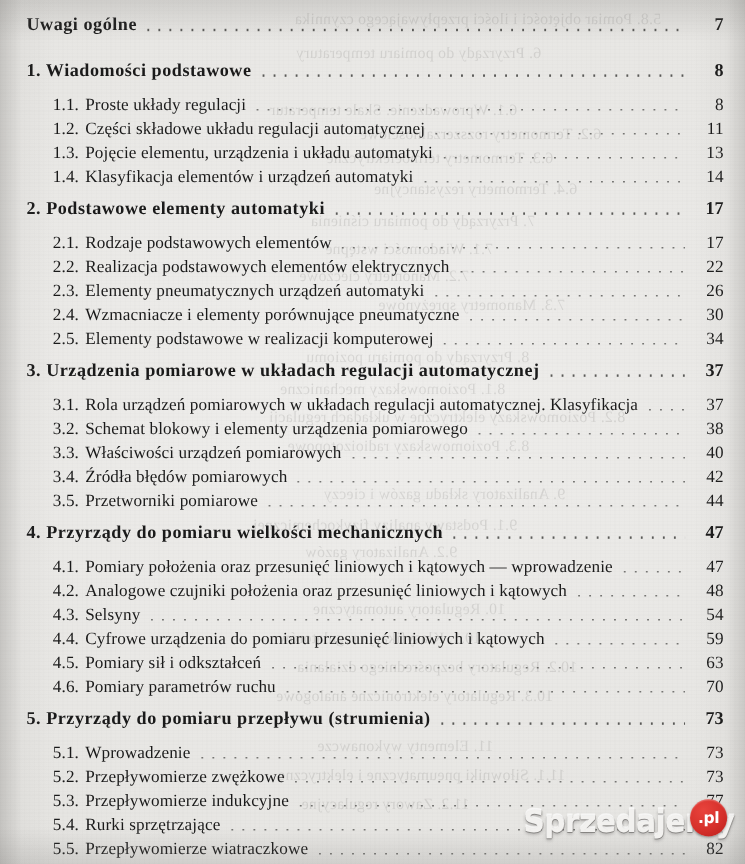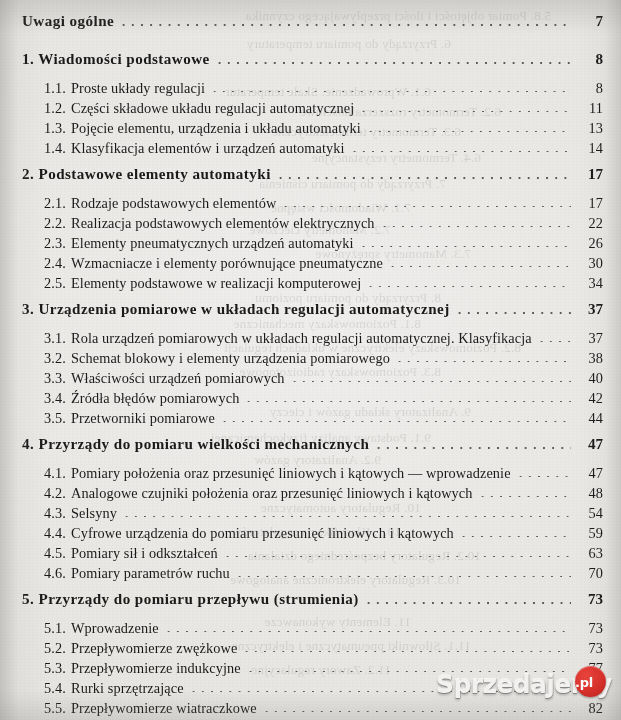--- a/index.html
+++ b/index.html
@@ -175,21 +175,21 @@
     height: 31px;
     border-radius: 50%;
     background: radial-gradient(circle at 36% 30%, #e8433c 0%, #d6302b 55%, #b81f1c 100%);
     box-shadow: 0 1px 2px rgba(0,0,0,.35), inset 0 1px 1px rgba(255,255,255,.25);
   }
   #watermark .wm-badge span {
     position: absolute;
     left: 0; right: 0;
     top: 50%;
     transform: translateY(-50%);
-    text-align: left;
+    text-align: center;
     font-family: "DejaVu Sans", "Liberation Sans", sans-serif;
     font-weight: bold;
     font-size: 13px;
     color: #ffffff;
     letter-spacing: -0.3px;
   }
 </style>
 </head>
 <body>
 

